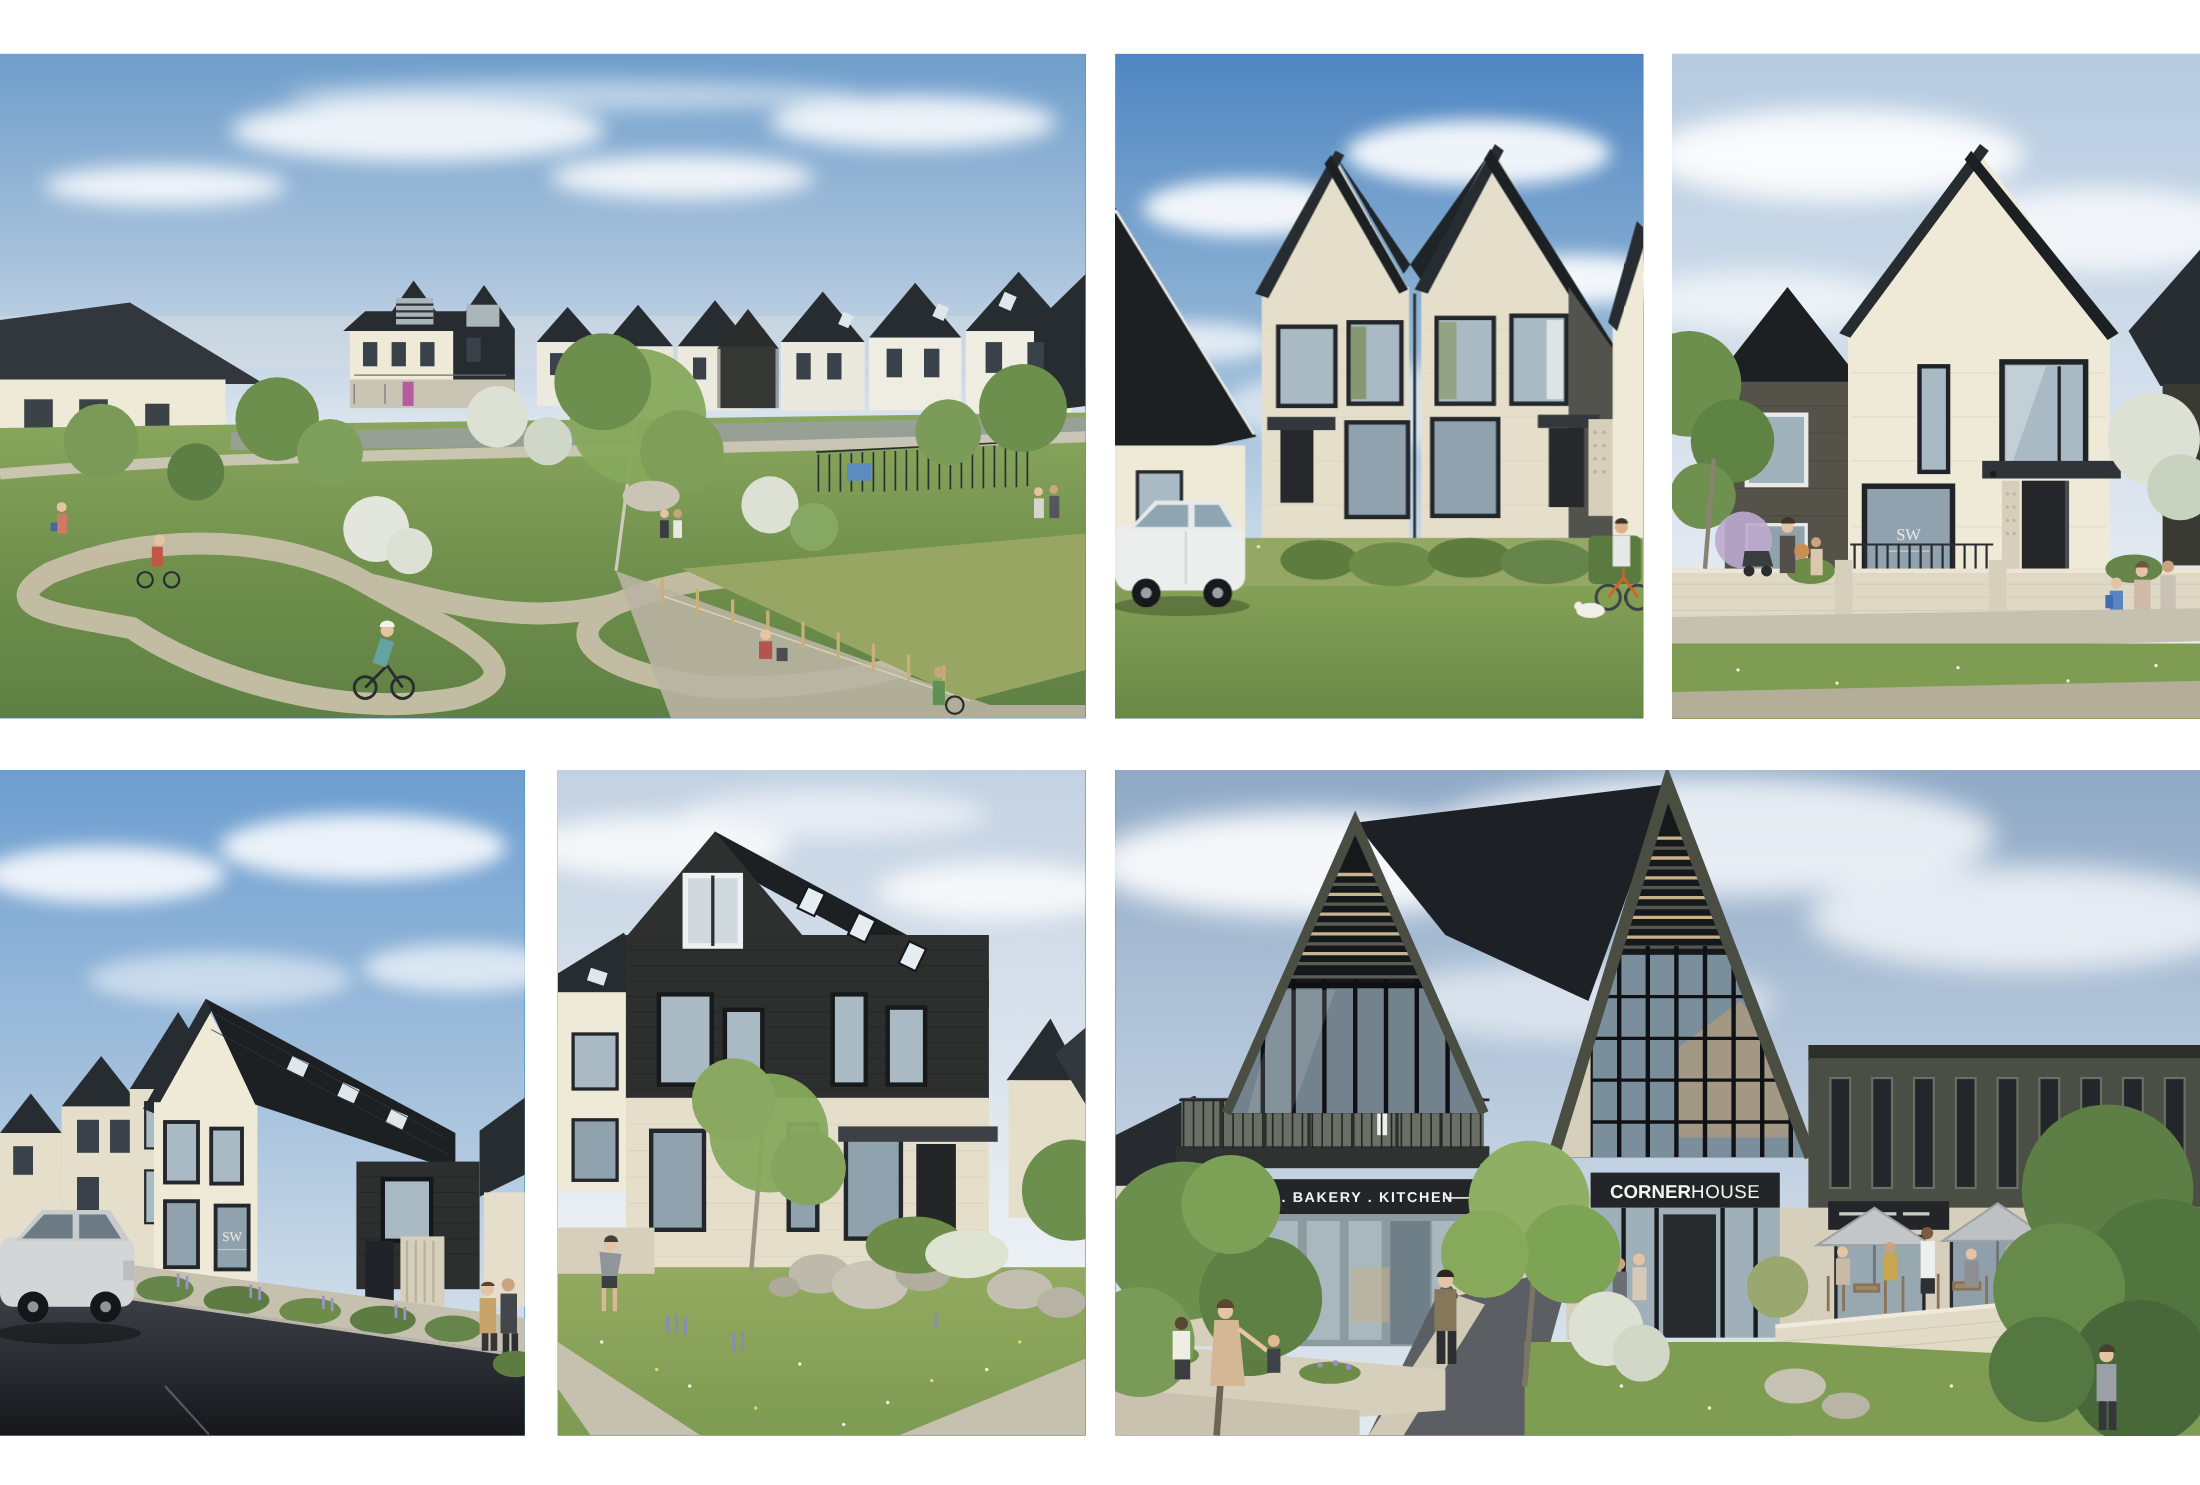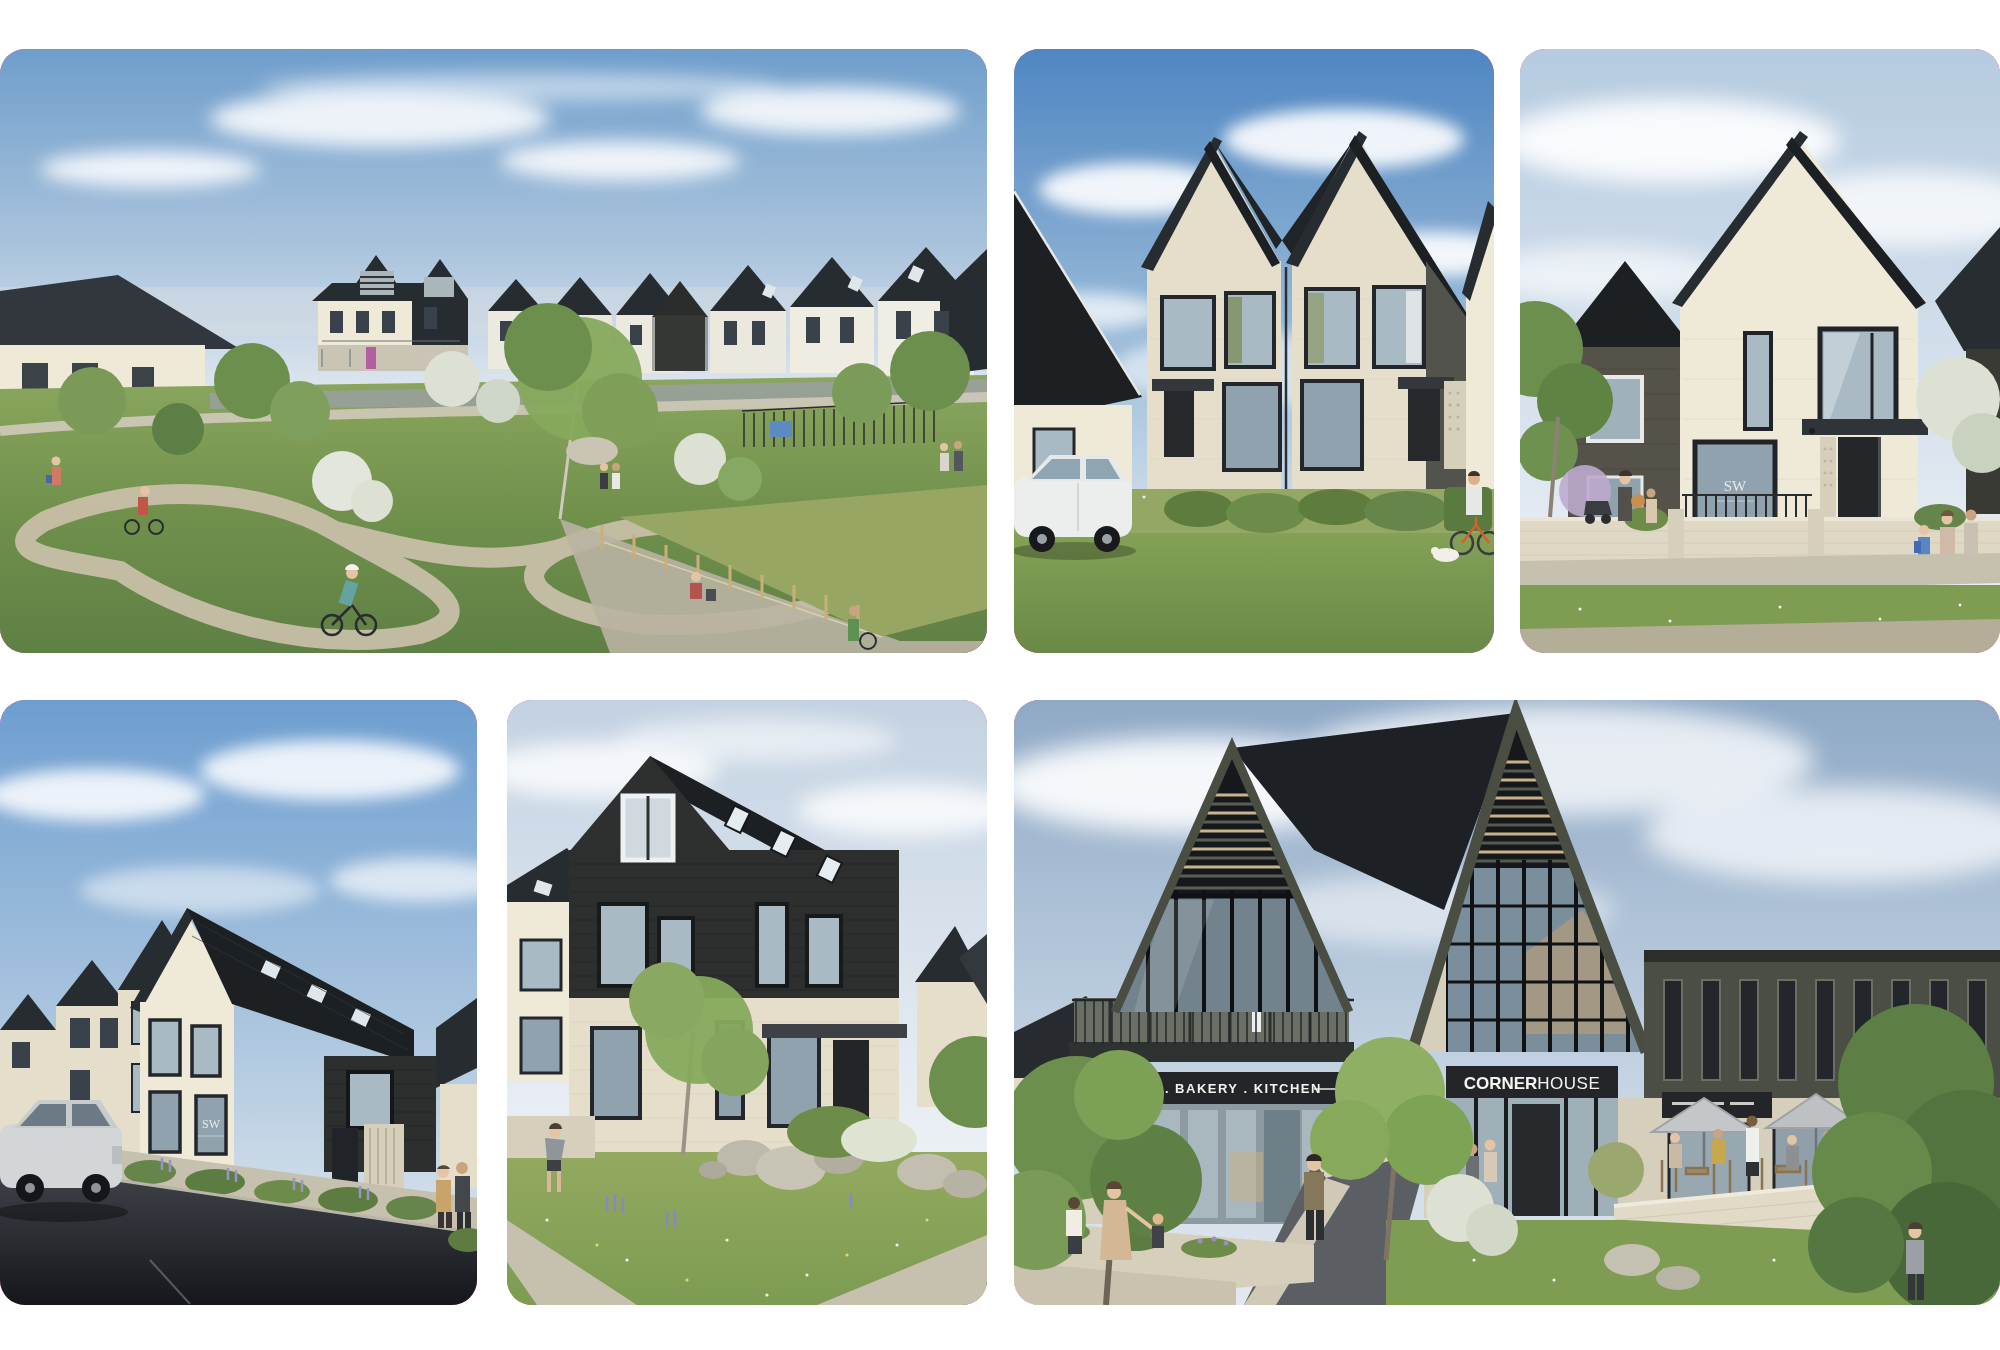--- a/index.html
+++ b/index.html
@@ -1,18 +1,18 @@
 <!DOCTYPE html>
 <html><head>
 <meta charset="utf-8">
 <style>
   html,body{margin:0;padding:0;background:#ffffff;}
   body{width:2000px;height:1350px;position:relative;overflow:hidden;
        font-family:"Liberation Sans", sans-serif;}
-  .tile{position:absolute;overflow:hidden;background:#ec4899;border-radius:25px;}
+  .tile{position:absolute;overflow:hidden;background:#0369a1;}
   .tile svg{display:block;width:100%;height:100%;}
   
   #t-a{left:0;    top:49px;  width:987px; height:604px;}
   #t-b{left:1014px;top:49px; width:480px; height:604px;}
   #t-c{left:1520px;top:49px; width:480px; height:604px;}
   #t-d{left:0;    top:700px; width:477px; height:605px;}
   #t-e{left:507px; top:700px;width:480px; height:605px;}
   #t-f{left:1014px;top:700px;width:986px; height:605px;}
   
   .cream{fill:#e4decb}.cream2{fill:#efe9d8}.creamd{fill:#d5cfbb}

